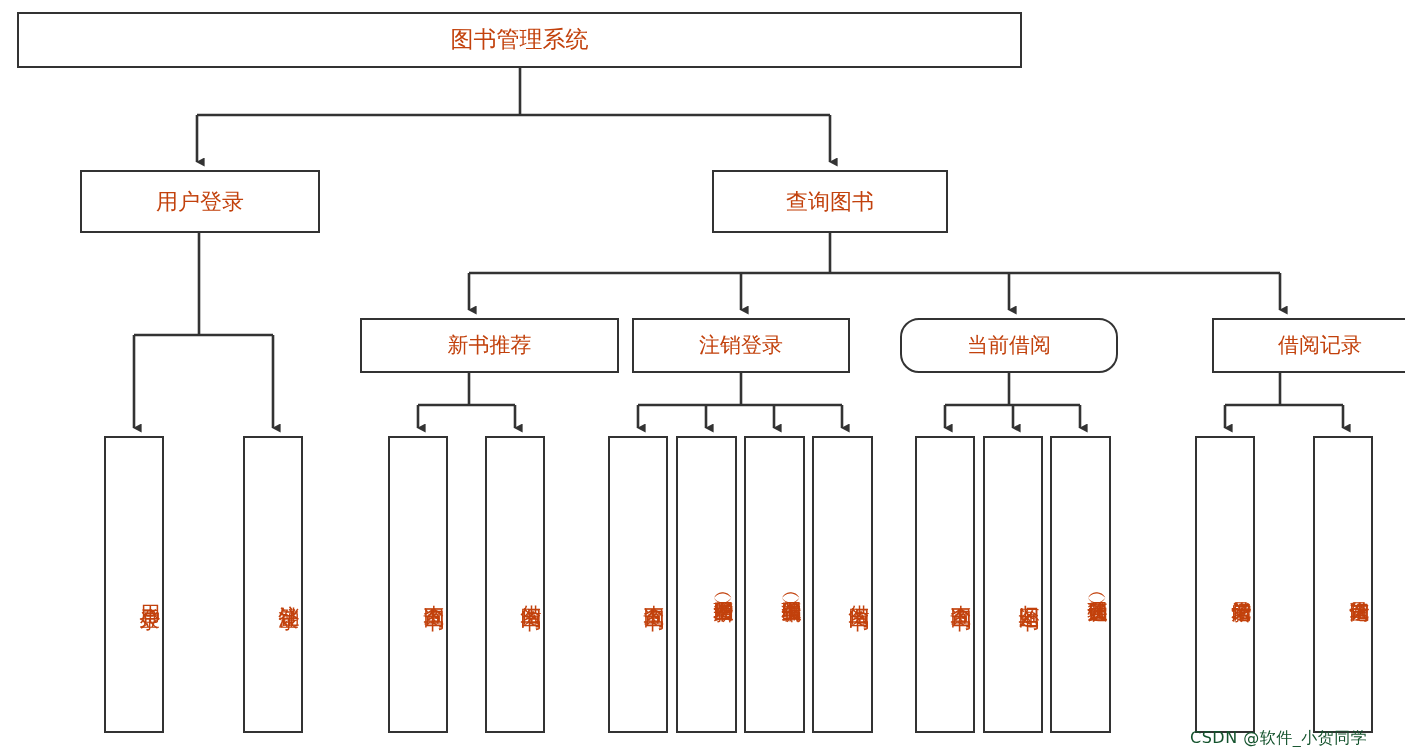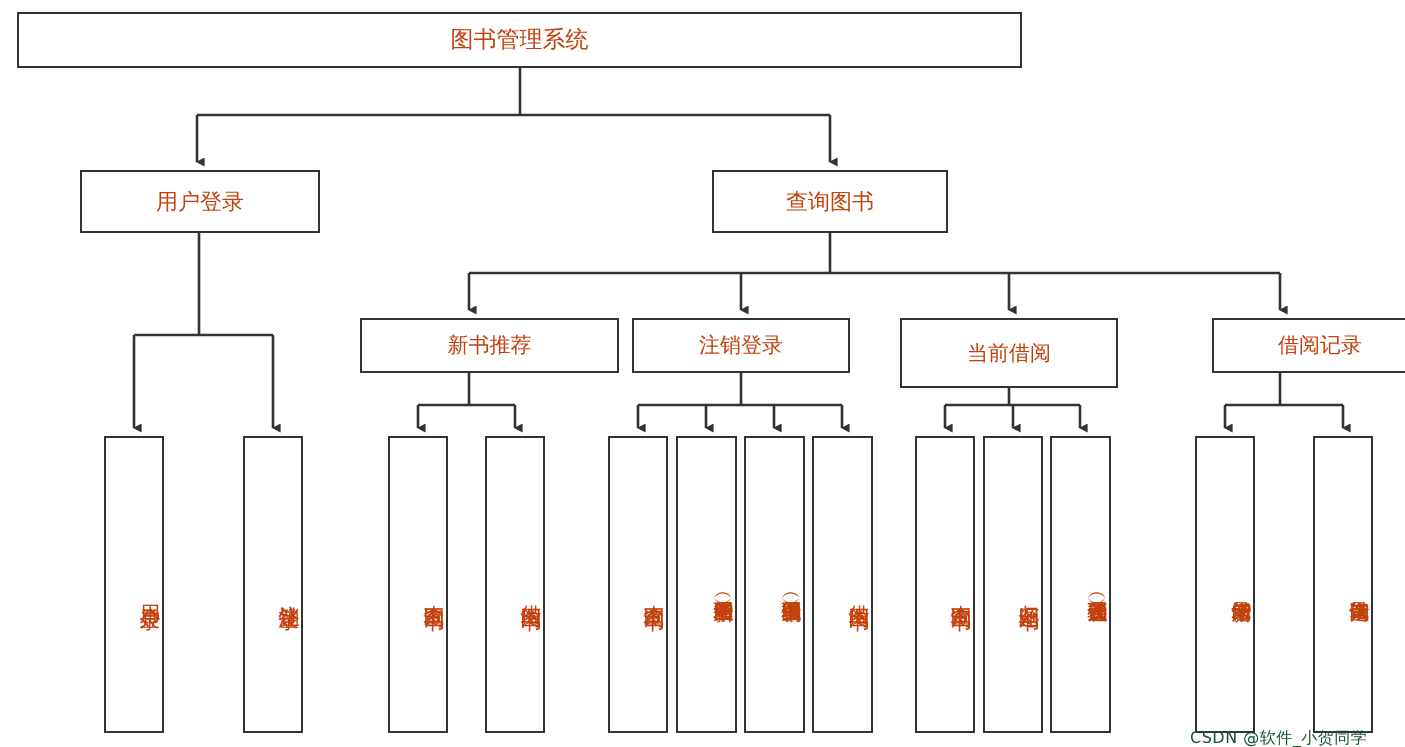--- a/index.html
+++ b/index.html
@@ -129,21 +129,21 @@
   <div class="node lvl2" style="left: 712px; top: 170px; width: 236px; height: 63px;">
     <span>查询图书</span>
   </div>
 
   <div class="node lvl3" style="left: 360px; top: 318px; width: 259px; height: 55px;">
     <span>新书推荐</span>
   </div>
   <div class="node lvl3" style="left: 632px; top: 318px; width: 218px; height: 55px;">
     <span>注销登录</span>
   </div>
-  <div class="node lvl3" style="left: 900px; top: 318px; width: 218px; height: 70px;">
+  <div class="node lvl3" style="left: 900px; top: 318px; width: 218px; height: 55px; border-radius: 19px;">
     <span>当前借阅</span>
   </div>
   <div class="node lvl3" style="left: 1172px; top: 318px; width: 216px; height: 55px; margin-left: 40px;">
     <span>借阅记录</span>
   </div>
 
   <div class="node leaf" style="left: 104px; top: 436px; width: 60px; height: 297px;">
     <span>用户登录</span>
   </div>
   <div class="node leaf" style="left: 243px; top: 436px; width: 60px; height: 297px;">

